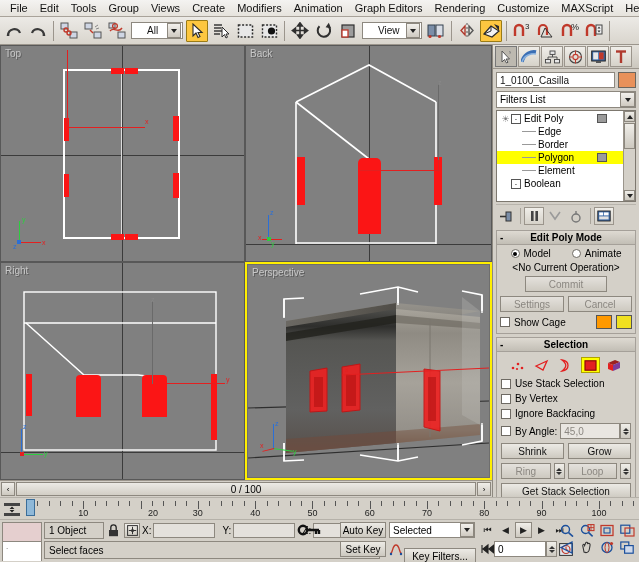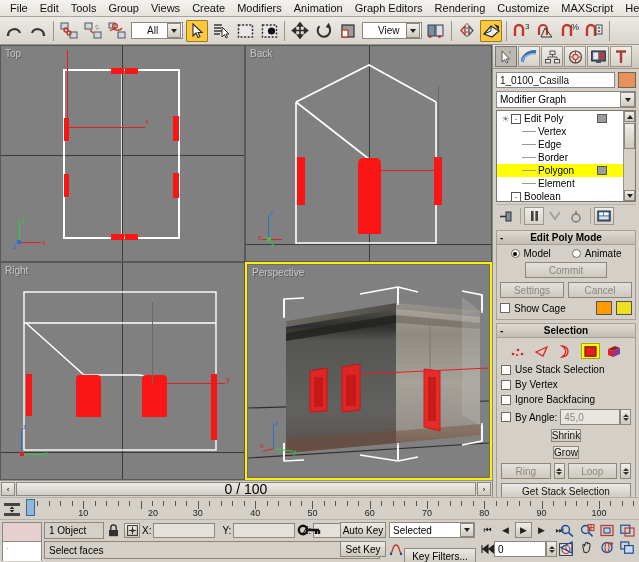--- a/index.html
+++ b/index.html
@@ -197,21 +197,21 @@
     display:flex;align-items:center;
   }
   .tsarrow{
     width:14px;height:14px;margin:0 1px;background:linear-gradient(#f0eee9,#cdc9c0);
     border:1px solid #8d887f;display:flex;align-items:center;justify-content:center;box-sizing:border-box;
     font-size:8px;
   }
   .tsbar{
     flex:1;height:14px;background:linear-gradient(#eceae5,#d2cec5);
     border:1px solid #8d887f;box-sizing:border-box;
-    display:flex;align-items:center;justify-content:center;font-size:14px;
+    display:flex;align-items:center;justify-content:center;font-size:10px;
   }
   .trackbar{
     position:absolute;left:0;top:497px;width:639px;height:22px;
     background:#d4d0c8;border-top:1px solid #b5b1a9;box-sizing:border-box;
   }
   .tbkey{position:absolute;left:2px;top:3px;width:20px;height:16px;display:flex;align-items:center;justify-content:center;}
   .ruler{position:absolute;left:26px;top:1px;right:0;height:20px;overflow:hidden;}
   .tick{position:absolute;top:2px;width:1px;background:#555;}
   .ticklbl{position:absolute;top:9px;font-size:9px;color:#222;transform:translateX(-50%);}
   .tshandle{position:absolute;top:1px;width:9px;height:17px;background:#8fb8d8;border:1px solid #3a6d99;box-sizing:border-box;}
@@ -676,42 +676,37 @@
           </svg>
       </div>
     </div>
 
     <div class="namerow">
       <div class="namefield">1_0100_Casilla</div>
       <div class="colorswatch" id="objcolor" style="background: rgb(232, 145, 90);"></div>
     </div>
 
     <div class="modlist">
-      <div class="ctext">Modifier Graph</div>
+      <div class="ctext">Filters List</div>
       <div class="carr">
           <div class="arrow-d"></div>
         </div>
     </div>
 
     <div class="stackbox">
       <div class="stacklist" id="stacklist">
           <div class="strow">
             <span class="bulb">☀</span>
             <span class="pmbox">-</span>
             <span>Edit Poly</span>
             <span class="stbox"></span>
           </div>
           <div class="strow">
             <span style="display:inline-block;width:22px;"></span>
             <span class="stdash"></span>
-            <span>Vertex</span>
-          </div>
-          <div class="strow">
-            <span style="display:inline-block;width:22px;"></span>
-            <span class="stdash"></span>
             <span>Edge</span>
           </div>
           <div class="strow">
             <span style="display:inline-block;width:22px;"></span>
             <span class="stdash"></span>
             <span>Border</span>
           </div>
           <div class="strow sel">
             <span style="display:inline-block;width:22px;"></span>
             <span class="stdash"></span>
@@ -788,20 +783,21 @@
             <span class="radio">
                 <span class="dot"></span>
               </span>
             <span class="lbl">Model</span>
           </div>
           <div style="display:flex;align-items:center;">
             <span class="radio"></span>
             <span class="lbl">Animate</span>
           </div>
         </div>
+        <div class="centerlbl">&lt;No Current Operation&gt;</div>
         <div style="display:flex;justify-content:center;margin-bottom:4px;">
           <div class="btn dis" style="width:82px;">Commit</div>
         </div>
         <div class="row" style="gap:4px;">
           <div class="btn dis" style="flex:1;">Settings</div>
           <div class="btn dis" style="flex:1;">Cancel</div>
         </div>
         <div class="row" style="margin-bottom:1px;">
           <span class="chk"></span>
           <span class="lbl">Show Cage</span>
@@ -867,21 +863,21 @@
         </div>
         <div class="row" style="margin-bottom:4px;">
           <span class="chk"></span>
           <span class="lbl">By Angle:</span>
           <span class="numfield" style="flex:1;margin-left:3px;">45,0</span>
           <span class="spin">
               <span class="su"></span>
               <span class="sd"></span>
             </span>
         </div>
-        <div class="row" style="gap:4px;margin-bottom:4px;flex-direction:column;">
+        <div class="row" style="gap:4px;margin-bottom:4px;">
           <div class="btn" style="flex:1;">Shrink</div>
           <div class="btn" style="flex:1;">Grow</div>
         </div>
         <div class="row" style="gap:3px;margin-bottom:4px;">
           <div class="btn dis" style="flex:1;">Ring</div>
           <span class="spin">
               <span class="su"></span>
               <span class="sd"></span>
             </span>
           <div class="btn dis" style="flex:1;">Loop</div>

